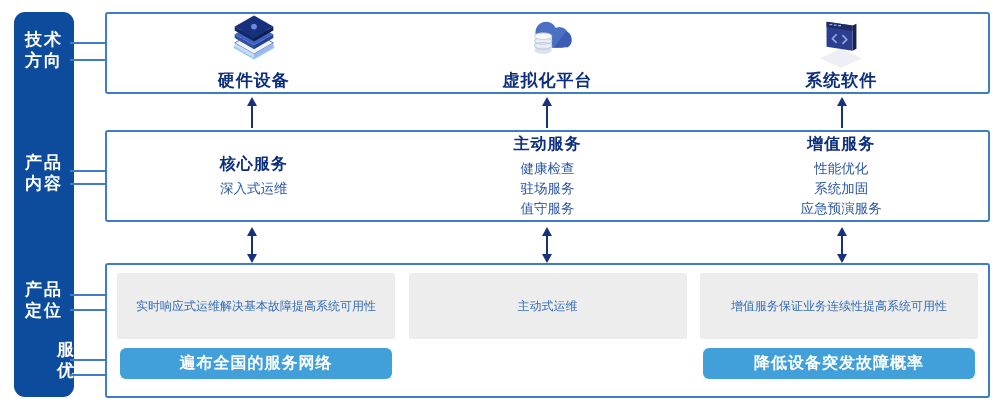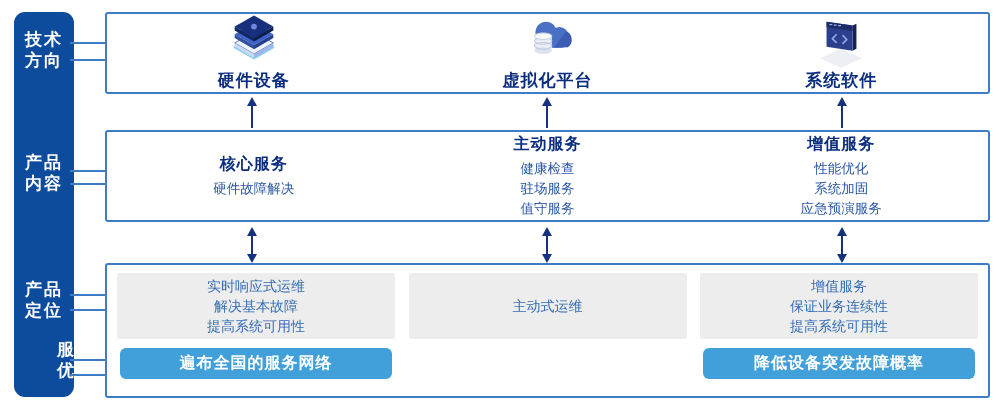--- a/index.html
+++ b/index.html
@@ -36,22 +36,22 @@
   .icon-wrap { width:58px; height:54px; margin-bottom:1px; }
   .icon-wrap svg { width:100%; height:100%; display:block; }
   .tech-label { font-size:17px; font-weight:bold; color:#0b2d7d; letter-spacing:1px; }
   
   .m-heading { font-size:16px; font-weight:bold; color:#0b2d7d; margin-bottom:4px; letter-spacing:1px; }
   .m-item { font-size:13.5px; color:#2a56a5; line-height:20px; }
   
   .b-col { width:278px; flex:none; display:flex; flex-direction:column; }
   .panel {
     height:66px; background:#ededed; border-radius:2px;
-    display:flex; flex-direction:column; align-items:center; justify-content:center;
-    font-size:14px; color:#336cb4; line-height:20px; text-align:center;
+    display:flex; flex-direction:row; align-items:center; justify-content:center;
+    font-size:12px; color:#336cb4; line-height:20px; text-align:center;
   }
   .bar {
     height:31px; margin:9px 3px 0 3px; background:#41a0d9; border-radius:6px;
     display:flex; align-items:center; justify-content:center;
     color:#ffffff; font-weight:bold; font-size:16px; letter-spacing:1px;
   }
   
   .arrow { position:absolute; width:12px; }
   .arrow .shaft { position:absolute; left:5px; width:2px; background:#16317e; }
   .arrow .head-up {
@@ -175,21 +175,21 @@
       <span class="shaft"></span>
     </div>
   <div class="arrow arrow-up ax-3">
       <span class="head-up"></span>
       <span class="shaft"></span>
     </div>
 
   <section class="box mid-box">
     <div class="col">
       <div class="m-heading">核心服务</div>
-      <div class="m-item">硬件故障解决</div>
+      <div class="m-item">深入式运维</div>
     </div>
     <div class="col">
       <div class="m-heading">主动服务</div>
       <div class="m-item">健康检查</div>
       <div class="m-item">驻场服务</div>
       <div class="m-item">值守服务</div>
     </div>
     <div class="col">
       <div class="m-heading">增值服务</div>
       <div class="m-item">性能优化</div>

